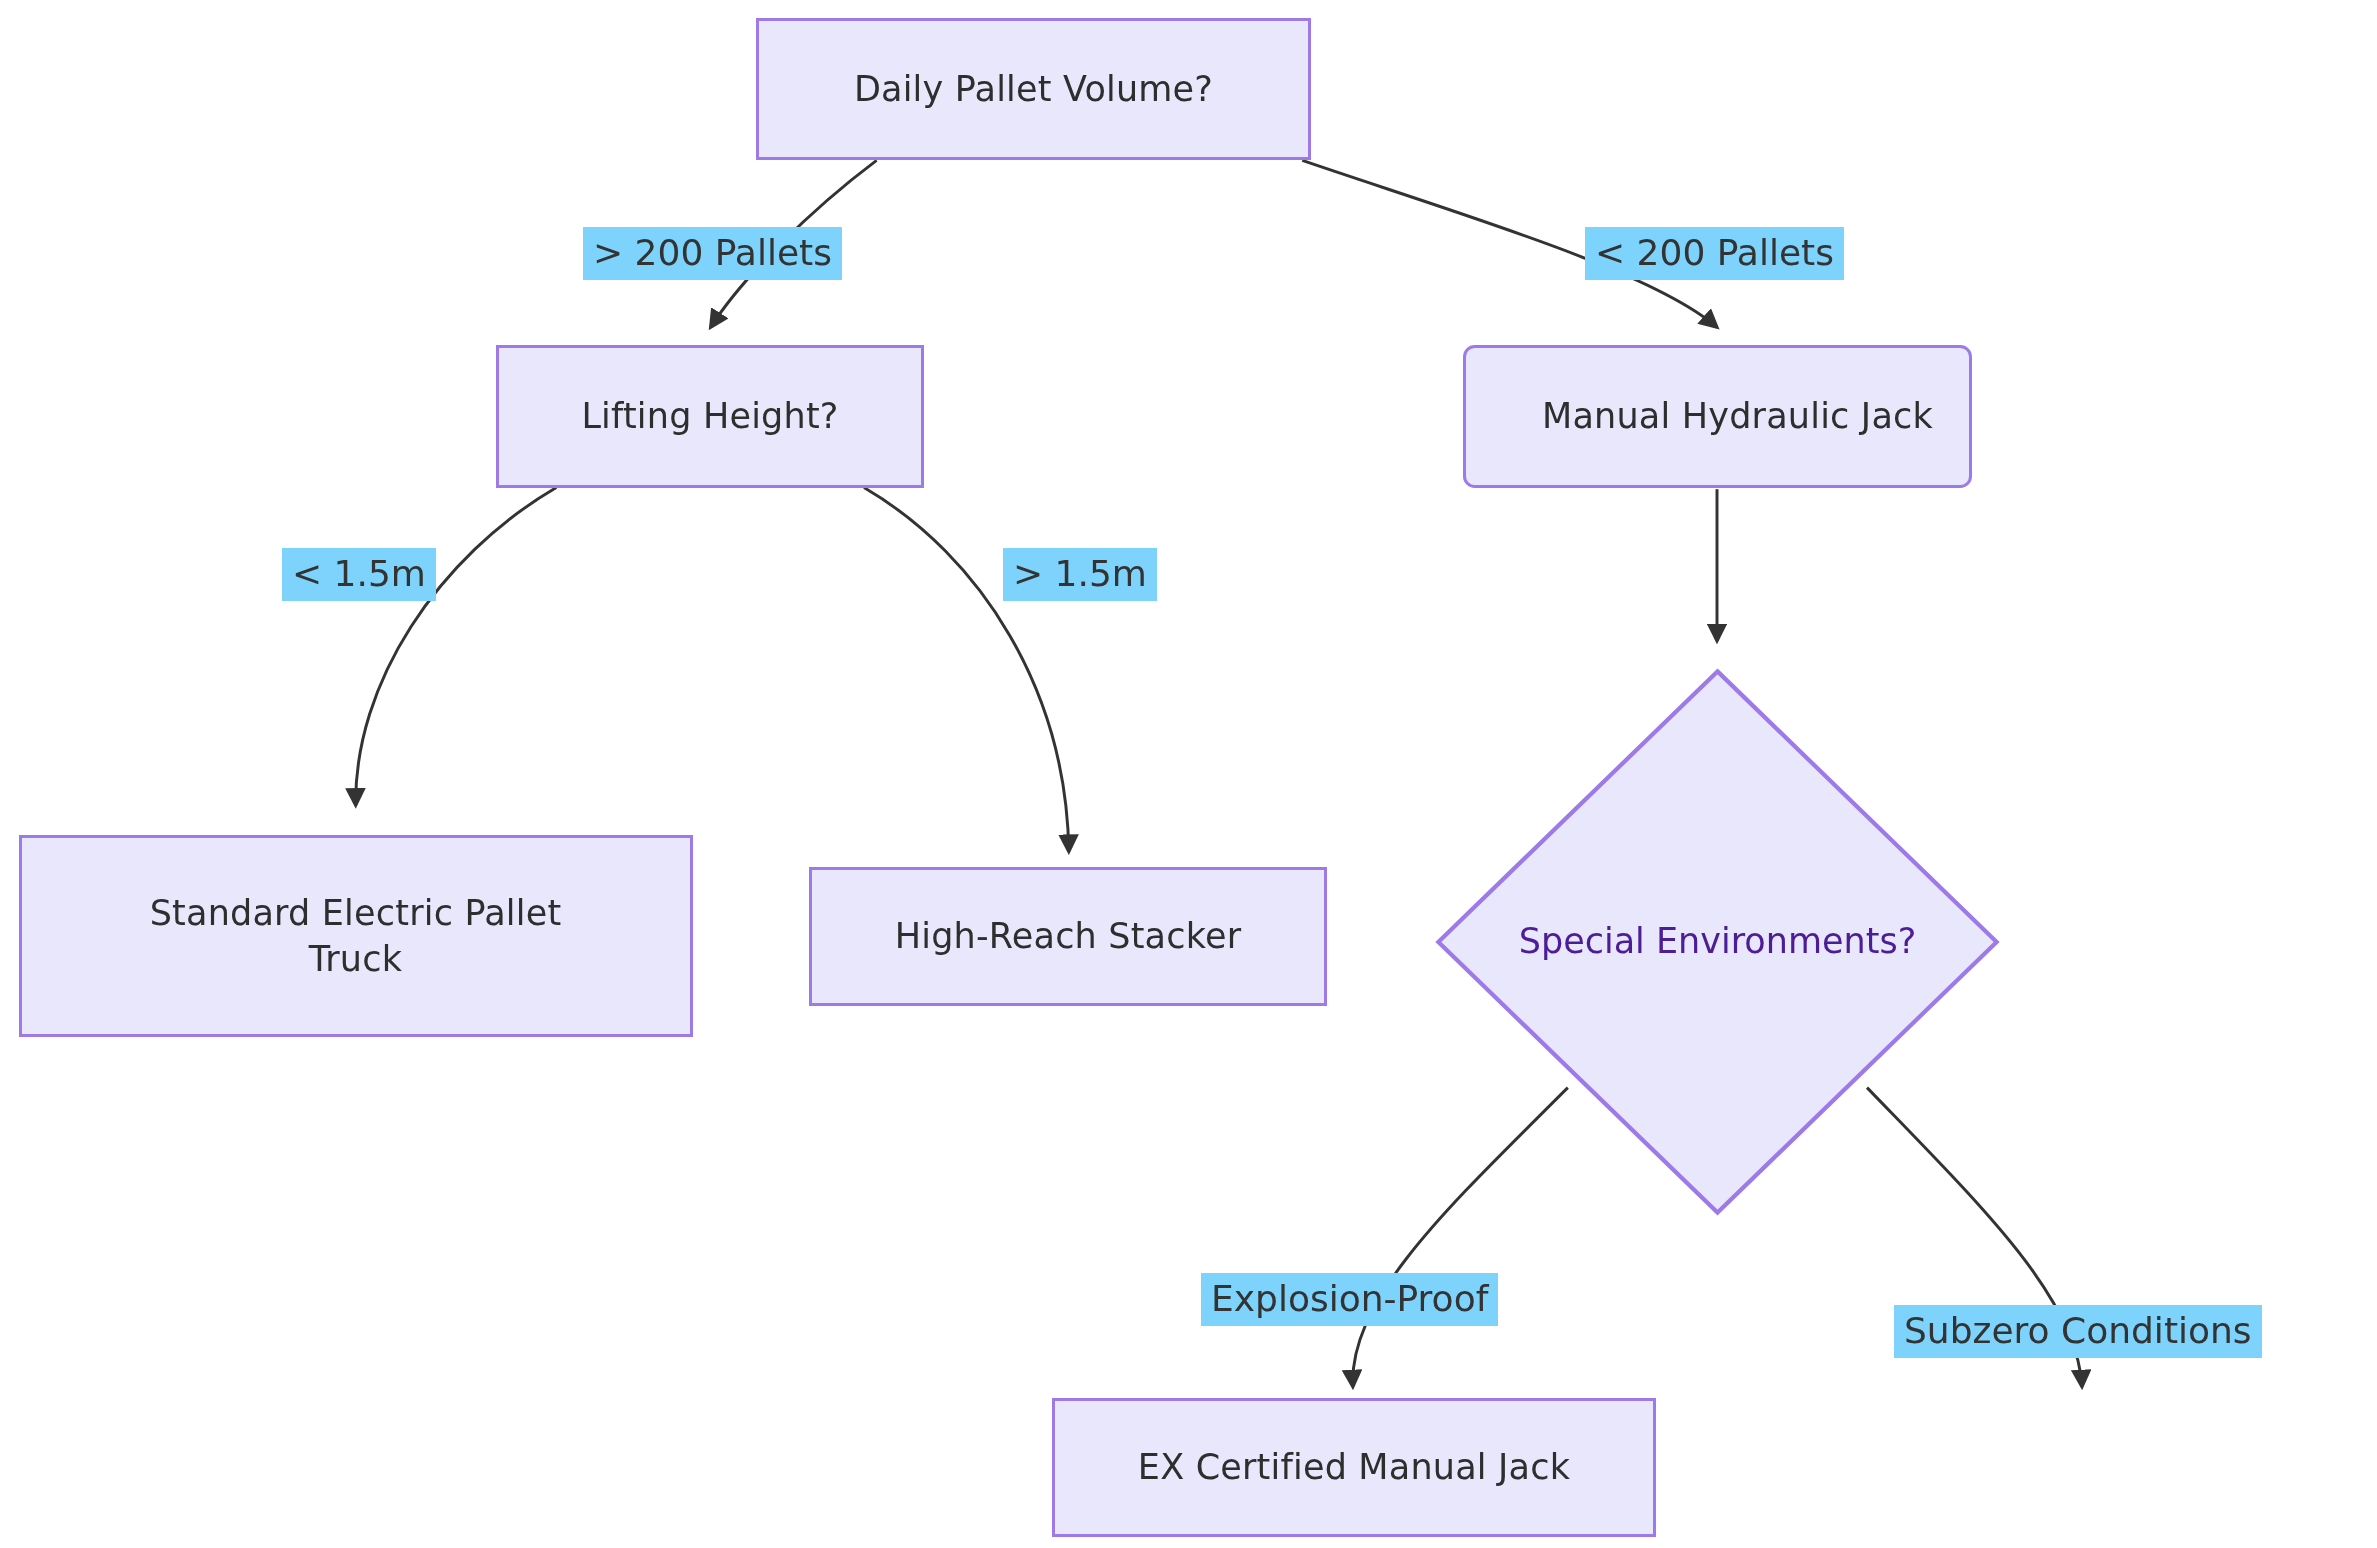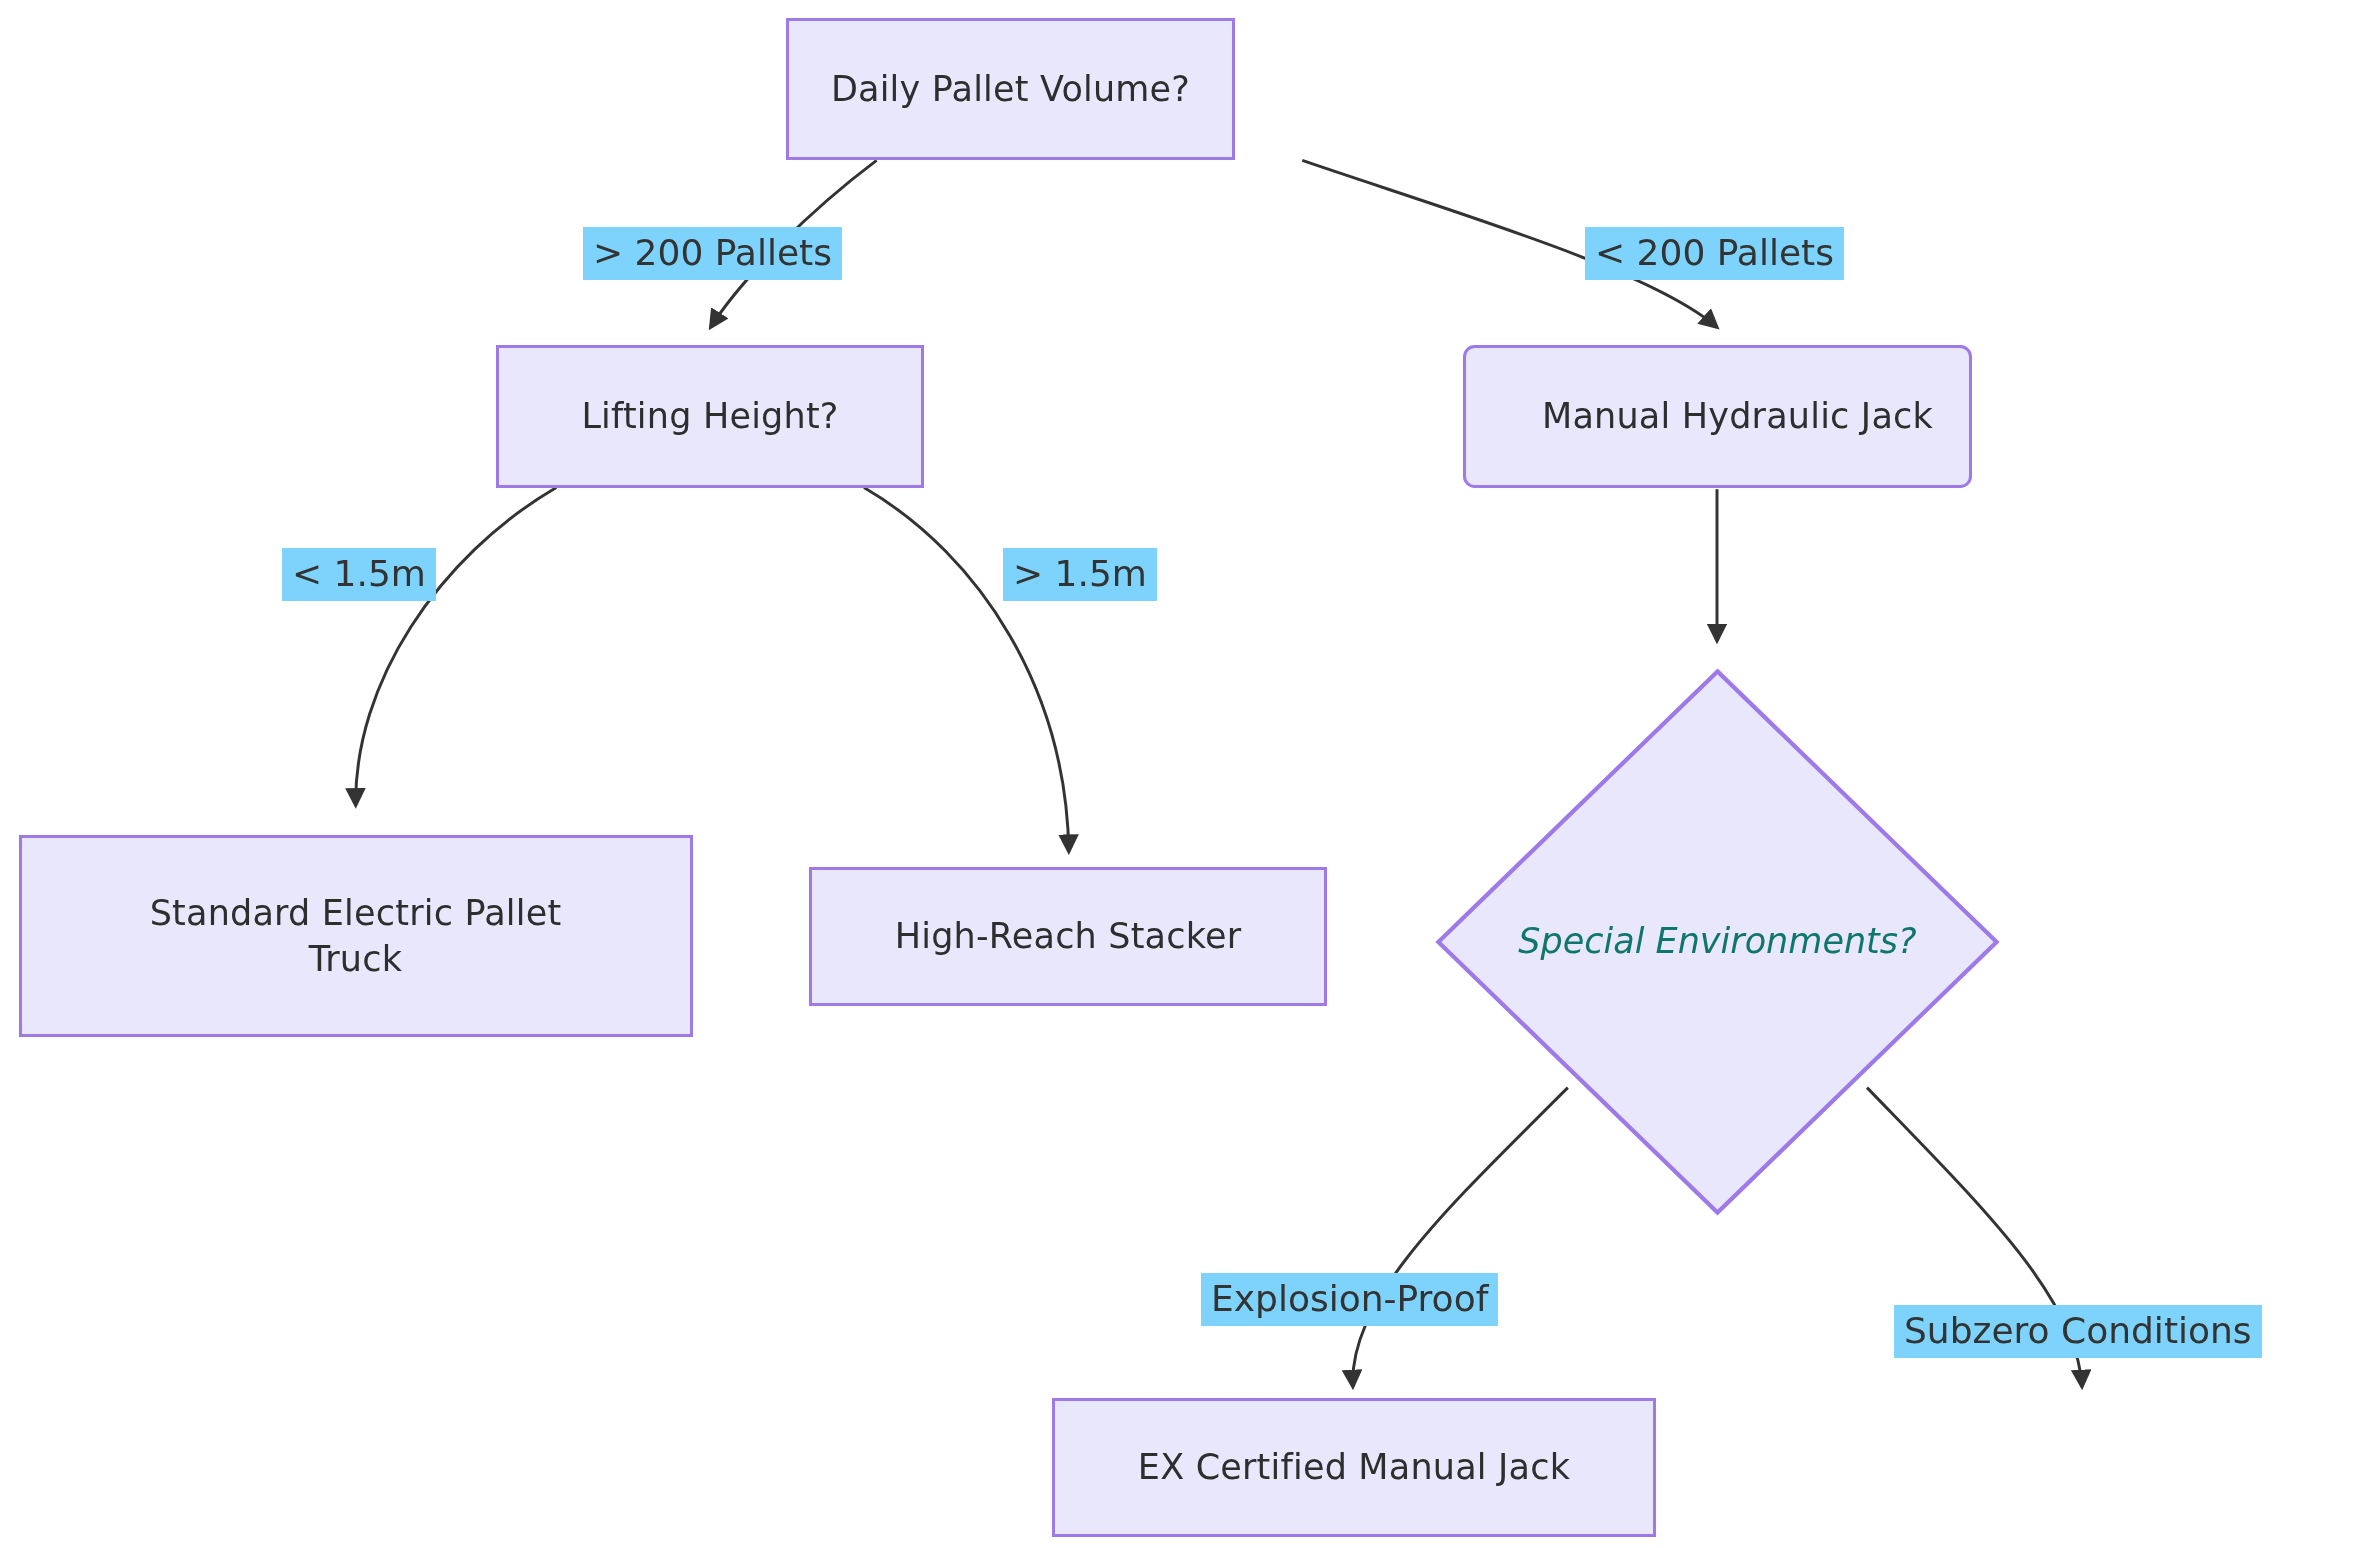--- a/index.html
+++ b/index.html
@@ -58,26 +58,25 @@
   .diamond-shape {
     position: absolute;
     left: 0;
     top: 0;
     width: 100%;
     height: 100%;
   }
   .diamond-wrap .node-label {
     position: relative;
     z-index: 2;
-    color: #0f766e;
+    color: #4c1d95;
     font-size: 35px;
     line-height: 1.3;
     text-align: center;
     white-space: nowrap;
-    font-style: italic;
   }
   .edge-label {
     position: absolute;
     background: #7dd3fc;
     color: #333333;
     font-size: 36px;
     line-height: 1.0;
     padding: 7.6px 10px 9.3px 10px;
     white-space: nowrap;
     z-index: 4;
@@ -103,21 +102,21 @@
 
     <path d="M 1025 578 C 1165 660, 1265 820, 1268 1010" fill="none" stroke="#333333" stroke-width="3.5" marker-end="url(#arrow)"></path>
 
     <path d="M 2037 580 L 2037 760" fill="none" stroke="#333333" stroke-width="3.5" marker-end="url(#arrow)"></path>
 
     <path d="M 1860 1290 C 1720 1430, 1600 1540, 1605 1645" fill="none" stroke="#333333" stroke-width="3.5" marker-end="url(#arrow)"></path>
 
     <path d="M 2215 1290 C 2350 1430, 2465 1540, 2470 1645" fill="none" stroke="#333333" stroke-width="3.5" marker-end="url(#arrow)"></path>
   </svg>
 
-  <div class="node" style="left:786px; top:17.7px; width:449px; height:142px;">
+  <div class="node" style="left:756px; top:17.7px; width:555px; height:142px;">
     <span class="node-label">Daily Pallet Volume?</span>
   </div>
 
   <div class="node" style="left:496px; top:345px; width:428px; height:143px;">
     <span class="node-label">Lifting Height?</span>
   </div>
 
   <div class="node rounded" style="left:1463px; top:345px; width:509px; height:143px;">
     <span class="node-label">Manual Hydraulic Jack</span>
   </div>

